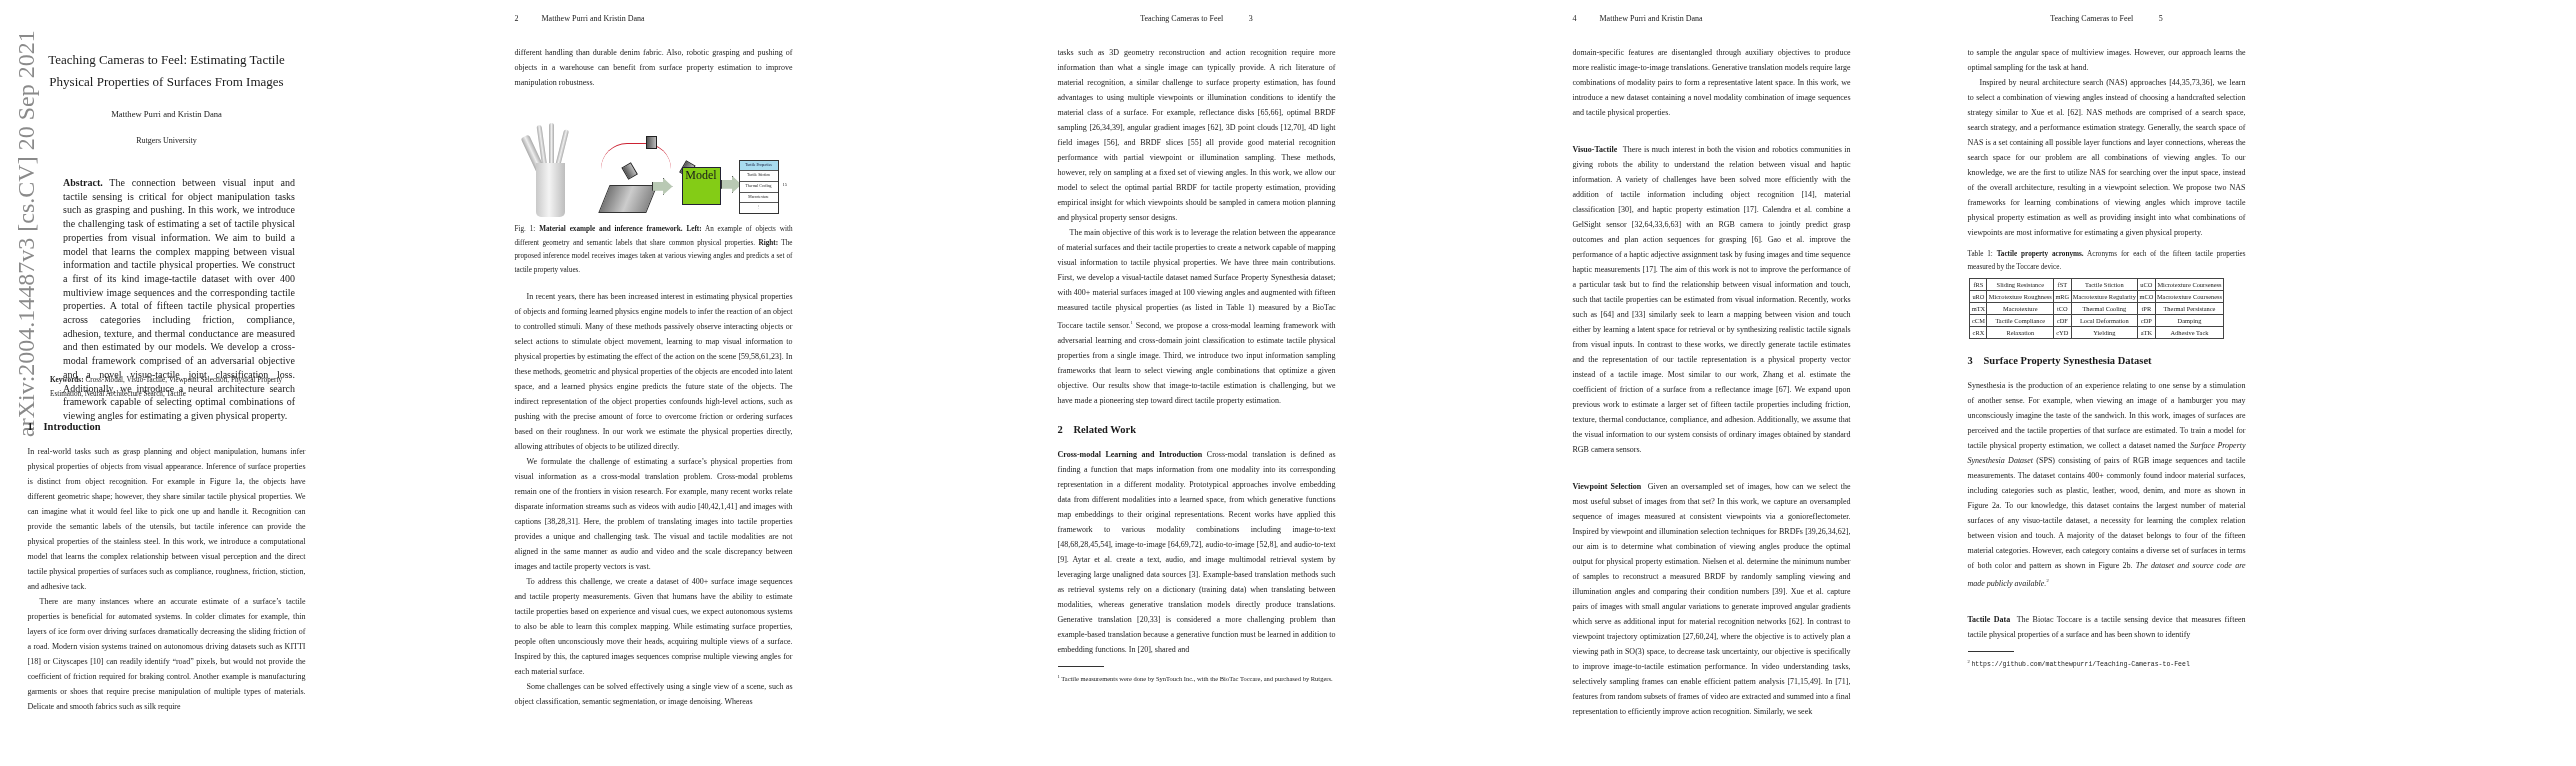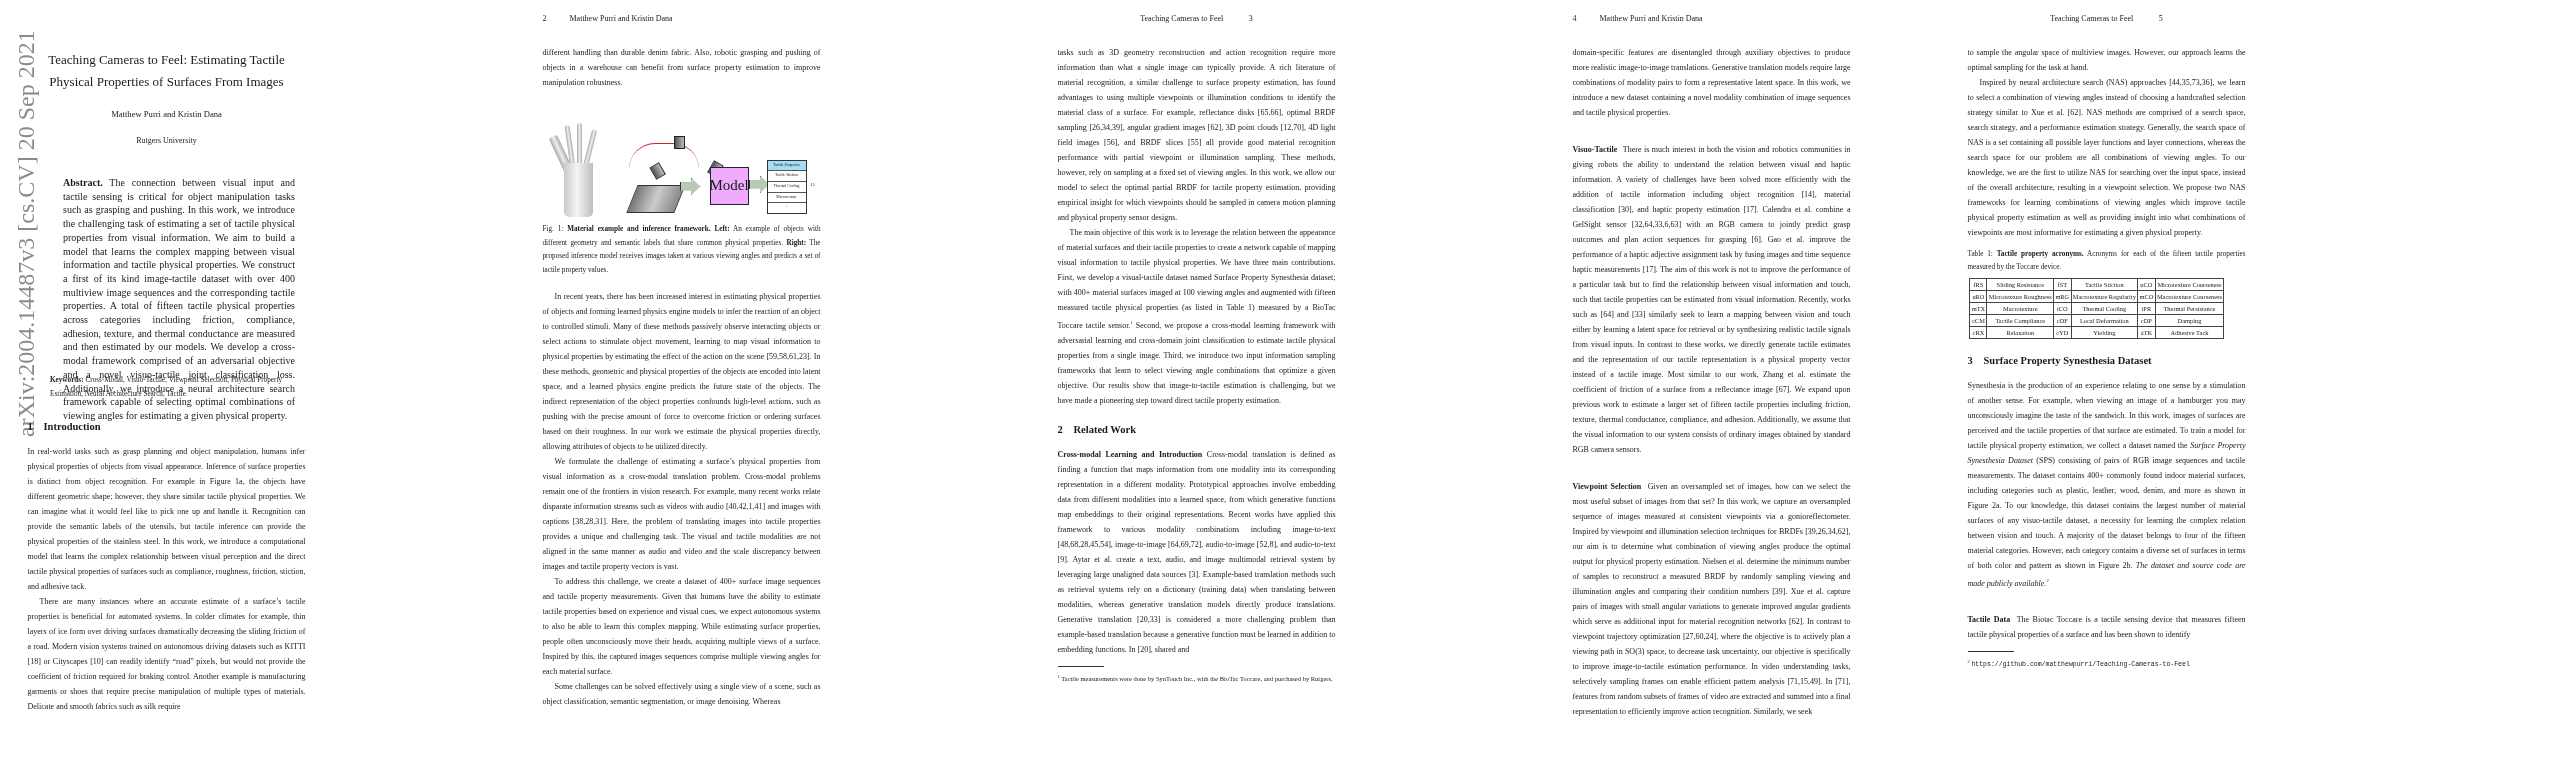--- a/index.html
+++ b/index.html
@@ -1,19 +1,19 @@
 <!DOCTYPE html>
 <html style="font-size:10.2px"><head>
 <meta charset="utf-8">
 <style>
   html, body { margin: 0; padding: 0; background: #ffffff; }
   body { width: 2576px; height: 766px; position: relative; overflow: hidden;
          font-family: "Liberation Serif", "DejaVu Serif", serif; color: #1a1a1a; }
   .page { position: absolute; top: 0; width: 515px; height: 766px; background: #fff; }
-  .p1 { left: 0; } .p2 { left: 515px; } .p3 { left: 1030px; } .p4 { left: 1545px; } .p5 { left: 1940px; }
+  .p1 { left: 0; } .p2 { left: 487px; } .p3 { left: 1030px; } .p4 { left: 1545px; } .p5 { left: 1940px; }
   .content { position: absolute; left: 27.5px; width: 278px; }
   .body-text { font-size: 8px; line-height: 15px; text-align: justify; margin: 0; }
   .indent { text-indent: 12px; }
   .run-head { margin-top: 22px; }
   .run-head b { font-weight: bold; margin-right: 3.2px; }
   .section-h { font-size: 10.5px; font-weight: bold; margin: 16.6px 0 11.5px 0; }
   .section-h .num { display: inline-block; width: 16px; }
   .header { position: absolute; top: 14px; left: 27.5px; width: 278px; font-size: 8px; }
   .header .num { display: inline-block; width: 27px; }
   .header.right { text-align: center; }
@@ -36,22 +36,22 @@
   .utensils { position: absolute; left: 7.7px; top: 22.3px; width: 61px; height: 89px; }
   .cup { position: absolute; left: 14px; top: 38px; width: 29px; height: 54px; border-radius: 0 0 5.1px 5.1px;
          background: linear-gradient(90deg,#c9c9c9,#f4f4f4 45%,#bdbdbd); }
   .utensil { position: absolute; width: 5.1px; height: 51px; background: linear-gradient(90deg,#aaa,#eee,#aaa); border-radius: 2.6px 2.6px 0.6px 0.6px; }
   .surface { position: absolute; left: 89px; top: 82px; width: 46px; height: 25.5px;
              background: linear-gradient(90deg,#777,#ccc,#888); transform: skewX(-22deg); border: 0.6px solid #333; }
   .camera { position: absolute; width: 9px; height: 11.5px; background: linear-gradient(90deg,#555,#bbb); border: 0.6px solid #222; }
   .arc { position: absolute; left: 86px; top: 40px; width: 70px; height: 25.5px; border-top: 1.3px solid #c23; border-radius: 35px 35px 0 0; }
   .arrow-shape { position: absolute; width: 19px; height: 15.3px; background: #b9c9b4; border: 0.6px solid #333;
                  clip-path: polygon(0 25%, 55% 25%, 55% 0, 100% 50%, 55% 100%, 55% 75%, 0 75%); }
-  .model-box { position: absolute; left: 160px; top: 64px; width: 37px; height: 36px; background: #f0abfc;
-               border: 0.6px solid #223; display: flex; align-items: center; justify-content: center; font-size: 15px; }
+  .model-box { position: absolute; left: 160px; top: 64px; width: 37px; height: 36px; background: #84cc16;
+               border: 0.6px solid #223; display: flex; justify-content: center; font-size: 12px; }
   .props-stack { position: absolute; left: 224px; top: 57px; width: 38px; border: 0.6px solid #333; }
   .props-stack div { font-size: 3.8px; height: 9.6px; line-height: 9.6px; text-align: center; border-bottom: 0.6px solid #555; background: #fff; }
   .props-stack div.head { background: #a8dcef; color: #113; }
   .props-stack div:last-child { border-bottom: none; }
   .fifteen { position: absolute; left: 268px; top: 79px; font-size: 4.5px; }
   .footnote-rule { width: 46px; border-top: 0.6px solid #333; margin: 9px 0 3.8px 0; }
   .footnote { font-size: 6.5px; line-height: 12px; padding-left: 7.7px; text-indent: -7.7px; text-align: justify; }
   .footnote sup, sup { font-size: 4.5px; }
   .mono { font-family: "Liberation Mono", "DejaVu Sans Mono", monospace; }
   

